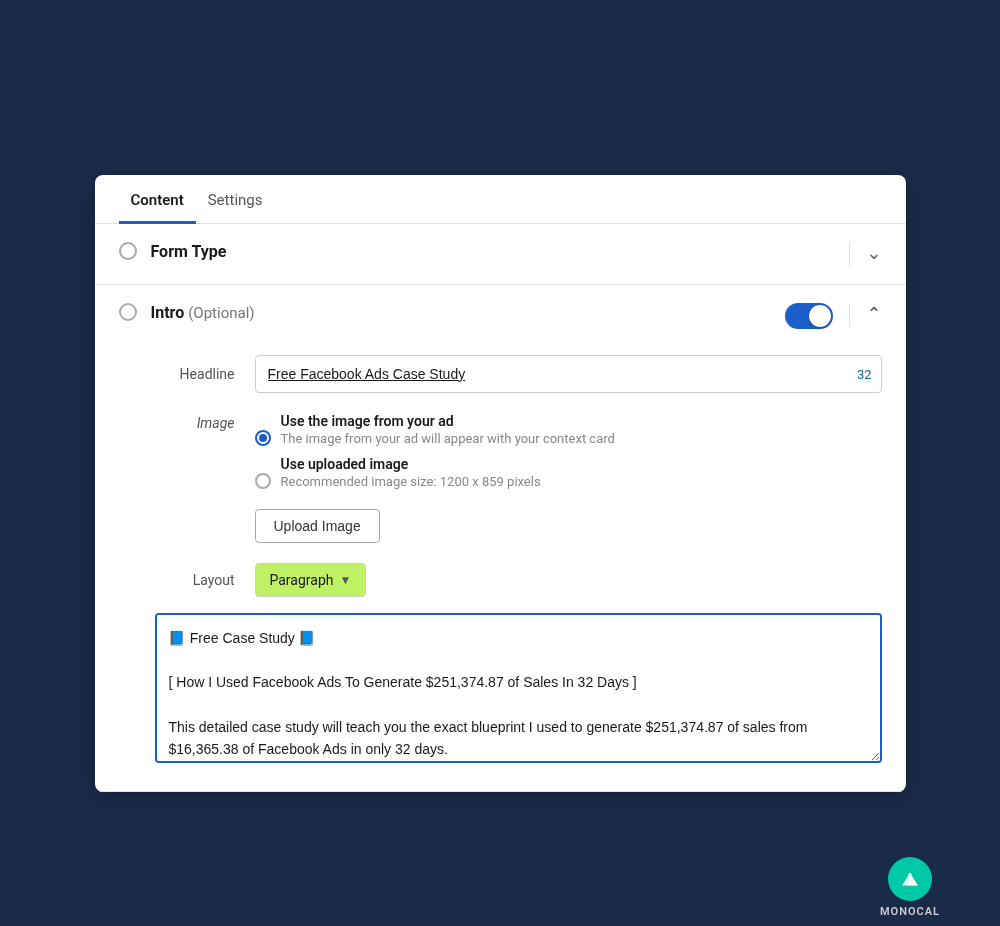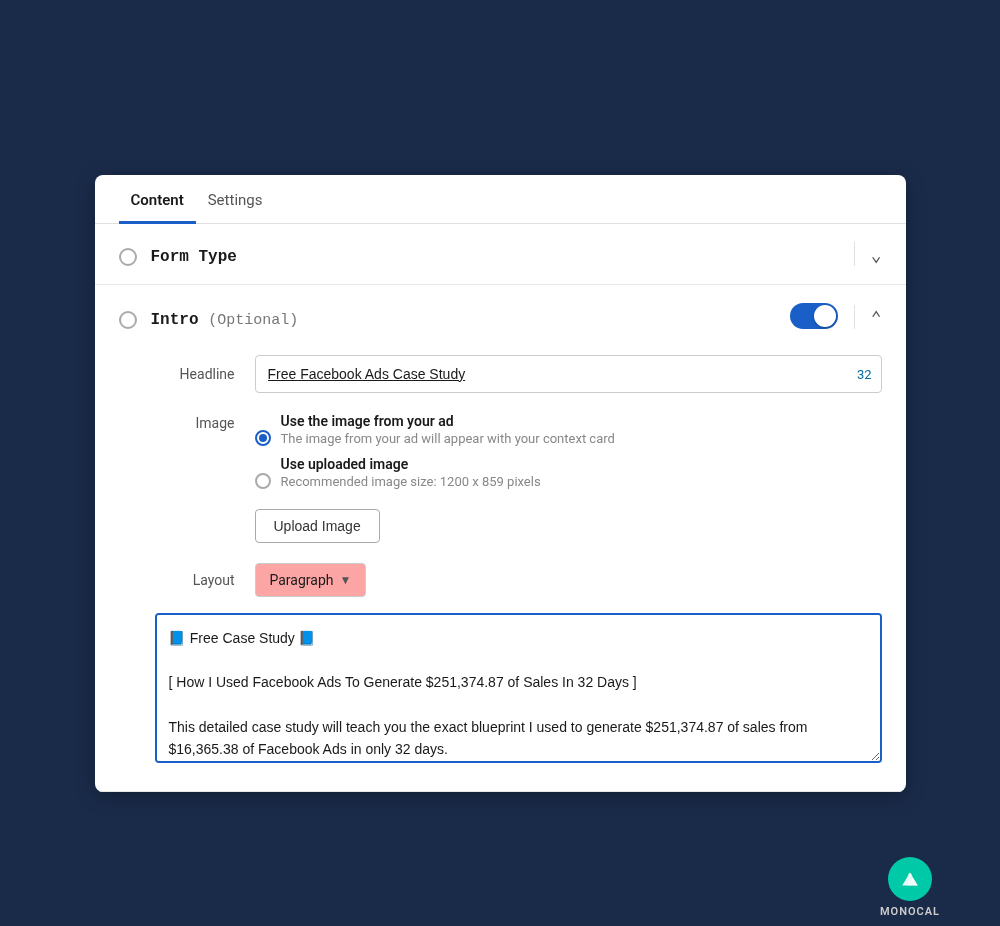--- a/index.html
+++ b/index.html
@@ -55,24 +55,23 @@
       border-bottom: 3px solid #1a5fc8;
     }
 
     
     .section {
       border-bottom: 1px solid #e8e8e8;
     }
 
     .section-header {
       display: flex;
-      align-items: flex-end;
+      align-items: flex-start;
       padding: 18px 24px;
       cursor: pointer;
-      font-family: Liberation Mono, monospace;
     }
 
     .section-radio {
       width: 18px;
       height: 18px;
       border: 2px solid #aaa;
       border-radius: 50%;
       margin-right: 14px;
       flex-shrink: 0;
     }
@@ -177,20 +176,21 @@
     }
 
     .image-label {
       font-size: 14px;
       color: #555;
       width: 80px;
       flex-shrink: 0;
       text-align: right;
       margin-right: 20px;
       padding-top: 2px;
+      font-style: italic;
     }
 
     .image-options {
       flex: 1;
     }
 
     .radio-option {
       display: flex;
       align-items: flex-end;
       margin-bottom: 10px;
@@ -257,21 +257,21 @@
 
     .layout-dropdown {
       display: flex;
       align-items: center;
       padding: 8px 14px;
       border: 1px solid #ccc;
       border-radius: 4px;
       font-size: 14px;
       color: #1a1a1a;
       cursor: pointer;
-      background: #fca5a5;
+      background: #bef264;
       gap: 6px;
     }
 
     .dropdown-arrow {
       font-size: 12px;
       color: #555;
     }
 
     
     .body-textarea {

